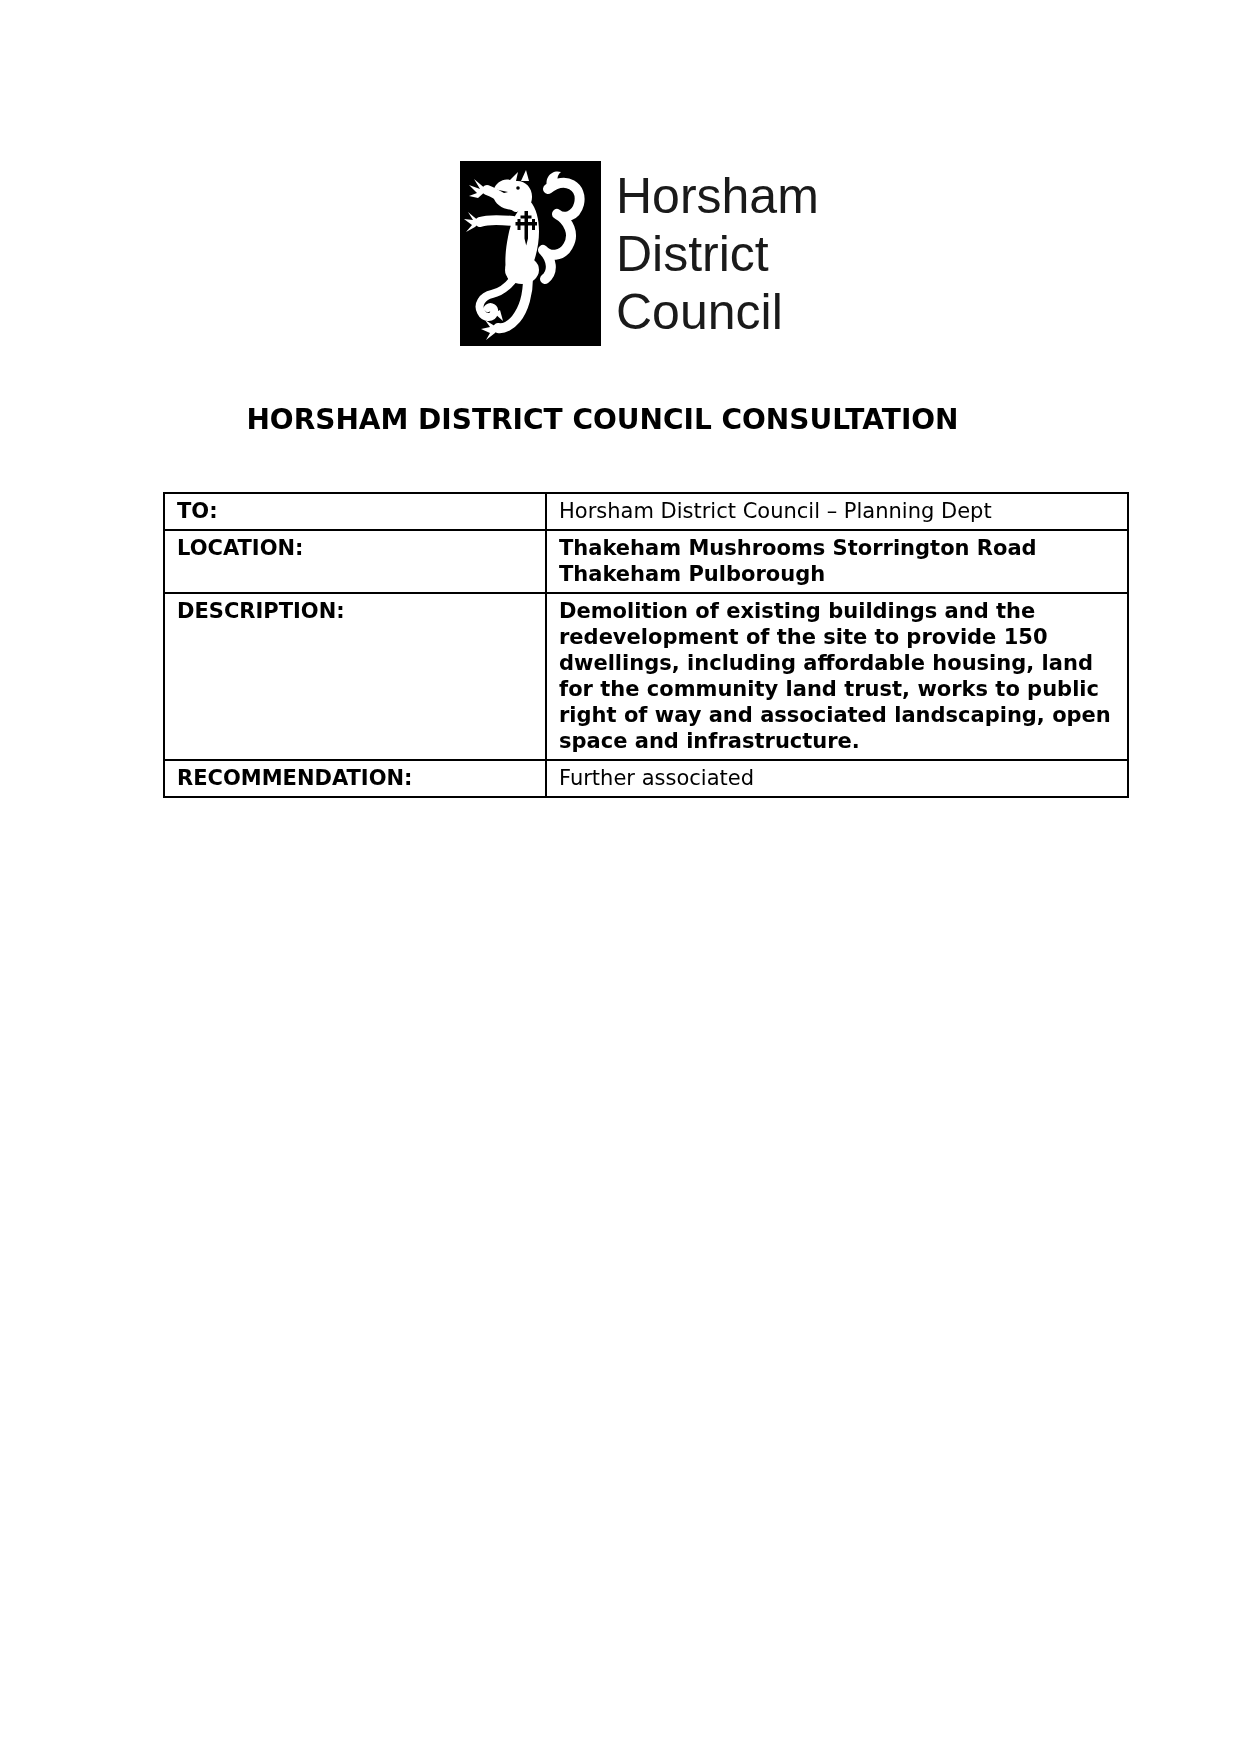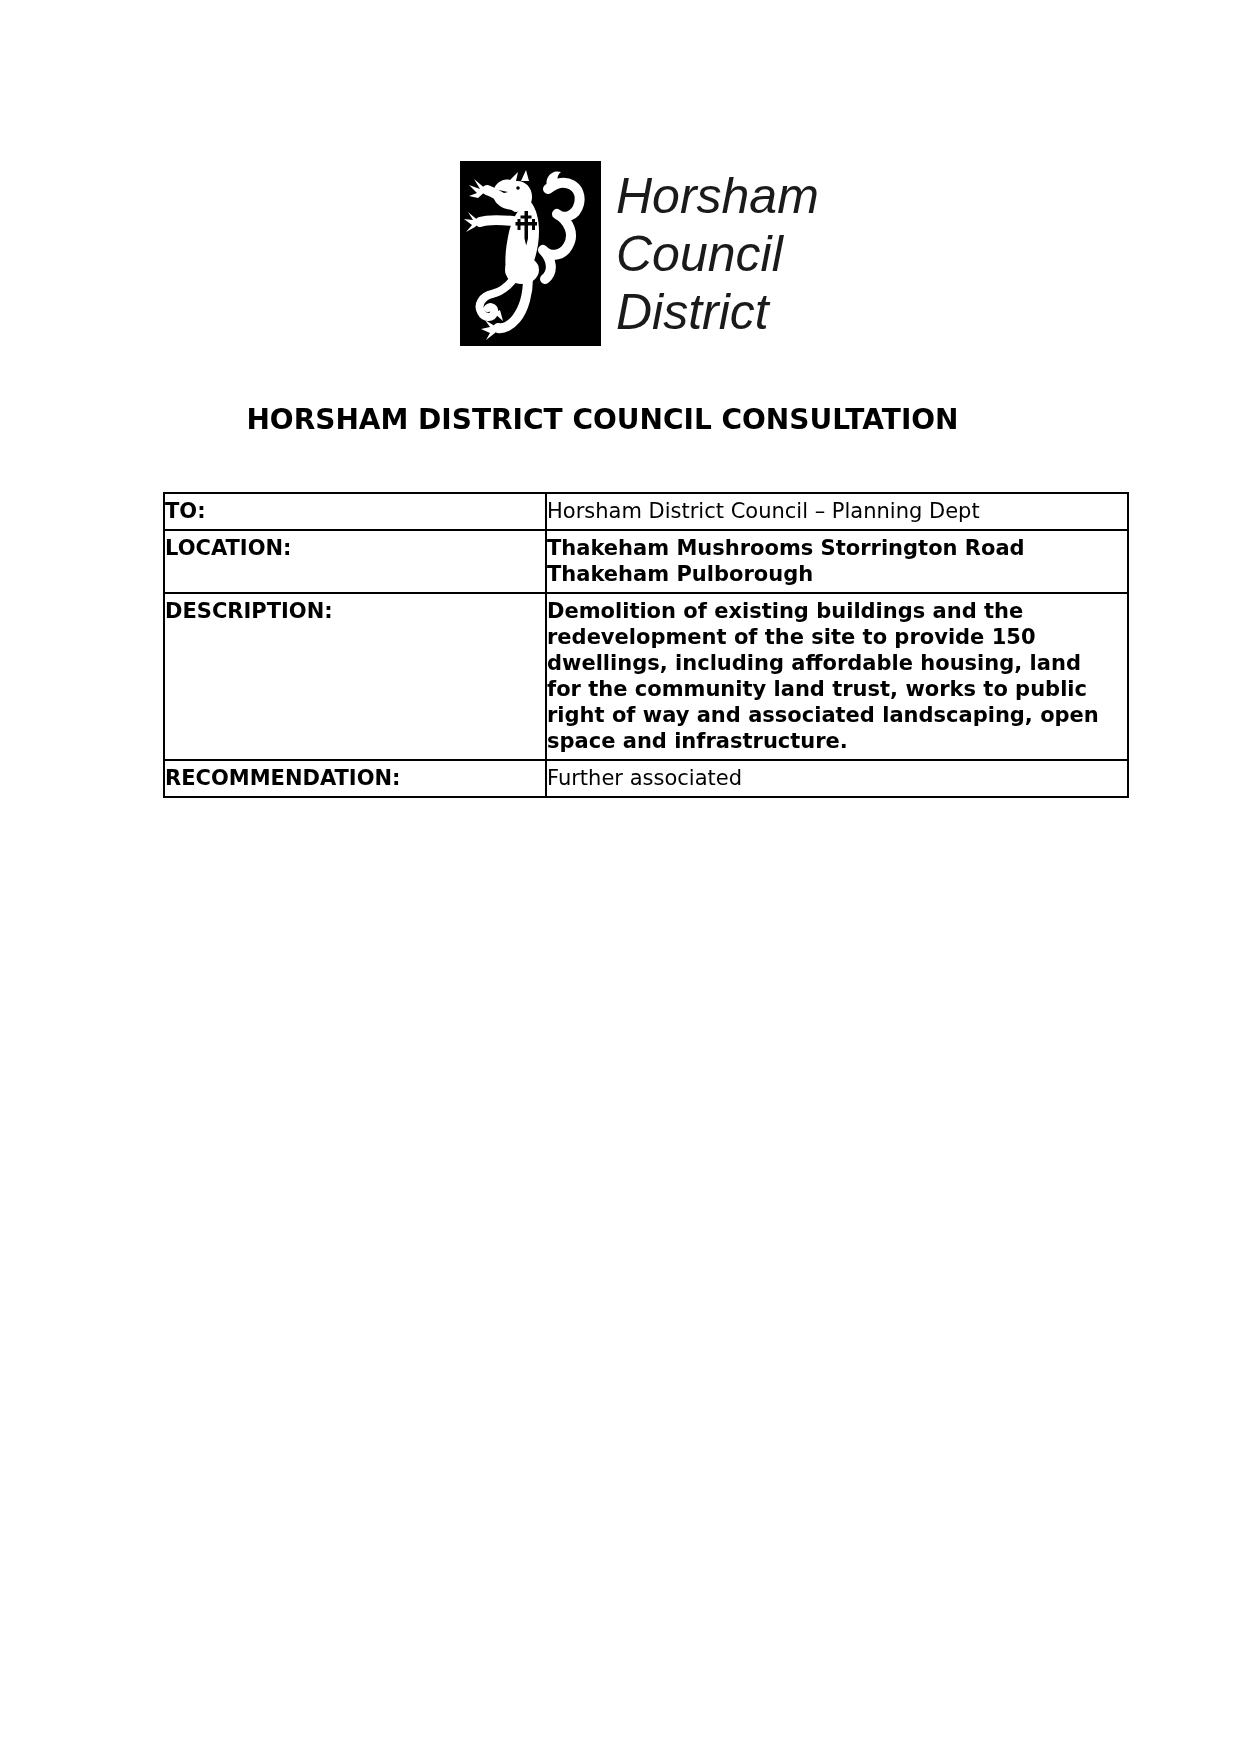--- a/index.html
+++ b/index.html
@@ -22,21 +22,20 @@
   }
 
   
   .logo-row {
     position: absolute;
     top: 161px;
     left: 460px;
     display: flex;
     align-items: flex-start;
     gap: 15px;
-    font-style: italic;
   }
   .logo-box {
     width: 141px;
     height: 185px;
     display: block;
   }
   .logo-box svg {
     display: block;
     width: 141px;
     height: 185px;
@@ -72,21 +71,21 @@
     top: 492px;
     left: 163px;
     width: 964px;
     border-collapse: collapse;
     table-layout: fixed;
   }
   table.consultation col.c1 { width: 382px; }
   table.consultation col.c2 { width: 582px; }
   table.consultation td {
     border: 2px solid #000000;
-    padding: 4px 12px 5px 0;
+    padding: 4px 12px 5px 12px;
     font-size: 21px;
     line-height: 26px;
     vertical-align: top;
     word-wrap: break-word;
   }
   td.row-label {
     font-weight: bold;
   }
   td.row-value.bold {
     font-weight: bold;
@@ -144,22 +143,22 @@
           <rect x="60.5" y="54.5" width="11" height="3"></rect>
           <rect x="57.5" y="58" width="3" height="11"></rect>
           <rect x="72" y="58" width="3" height="11"></rect>
         </g>
 
         <circle cx="58" cy="27" r="1.8" fill="#000000"></circle>
       </svg>
     </div>
     <div class="logo-wordmark">
       <div>Horsham</div>
+      <div>District</div>
       <div>Council</div>
-      <div>District</div>
     </div>
   </div>
 
   <h1 class="doc-title">HORSHAM DISTRICT COUNCIL CONSULTATION</h1>
 
   <table class="consultation">
     <colgroup>
         <col class="c1">
         <col class="c2">
       </colgroup>

